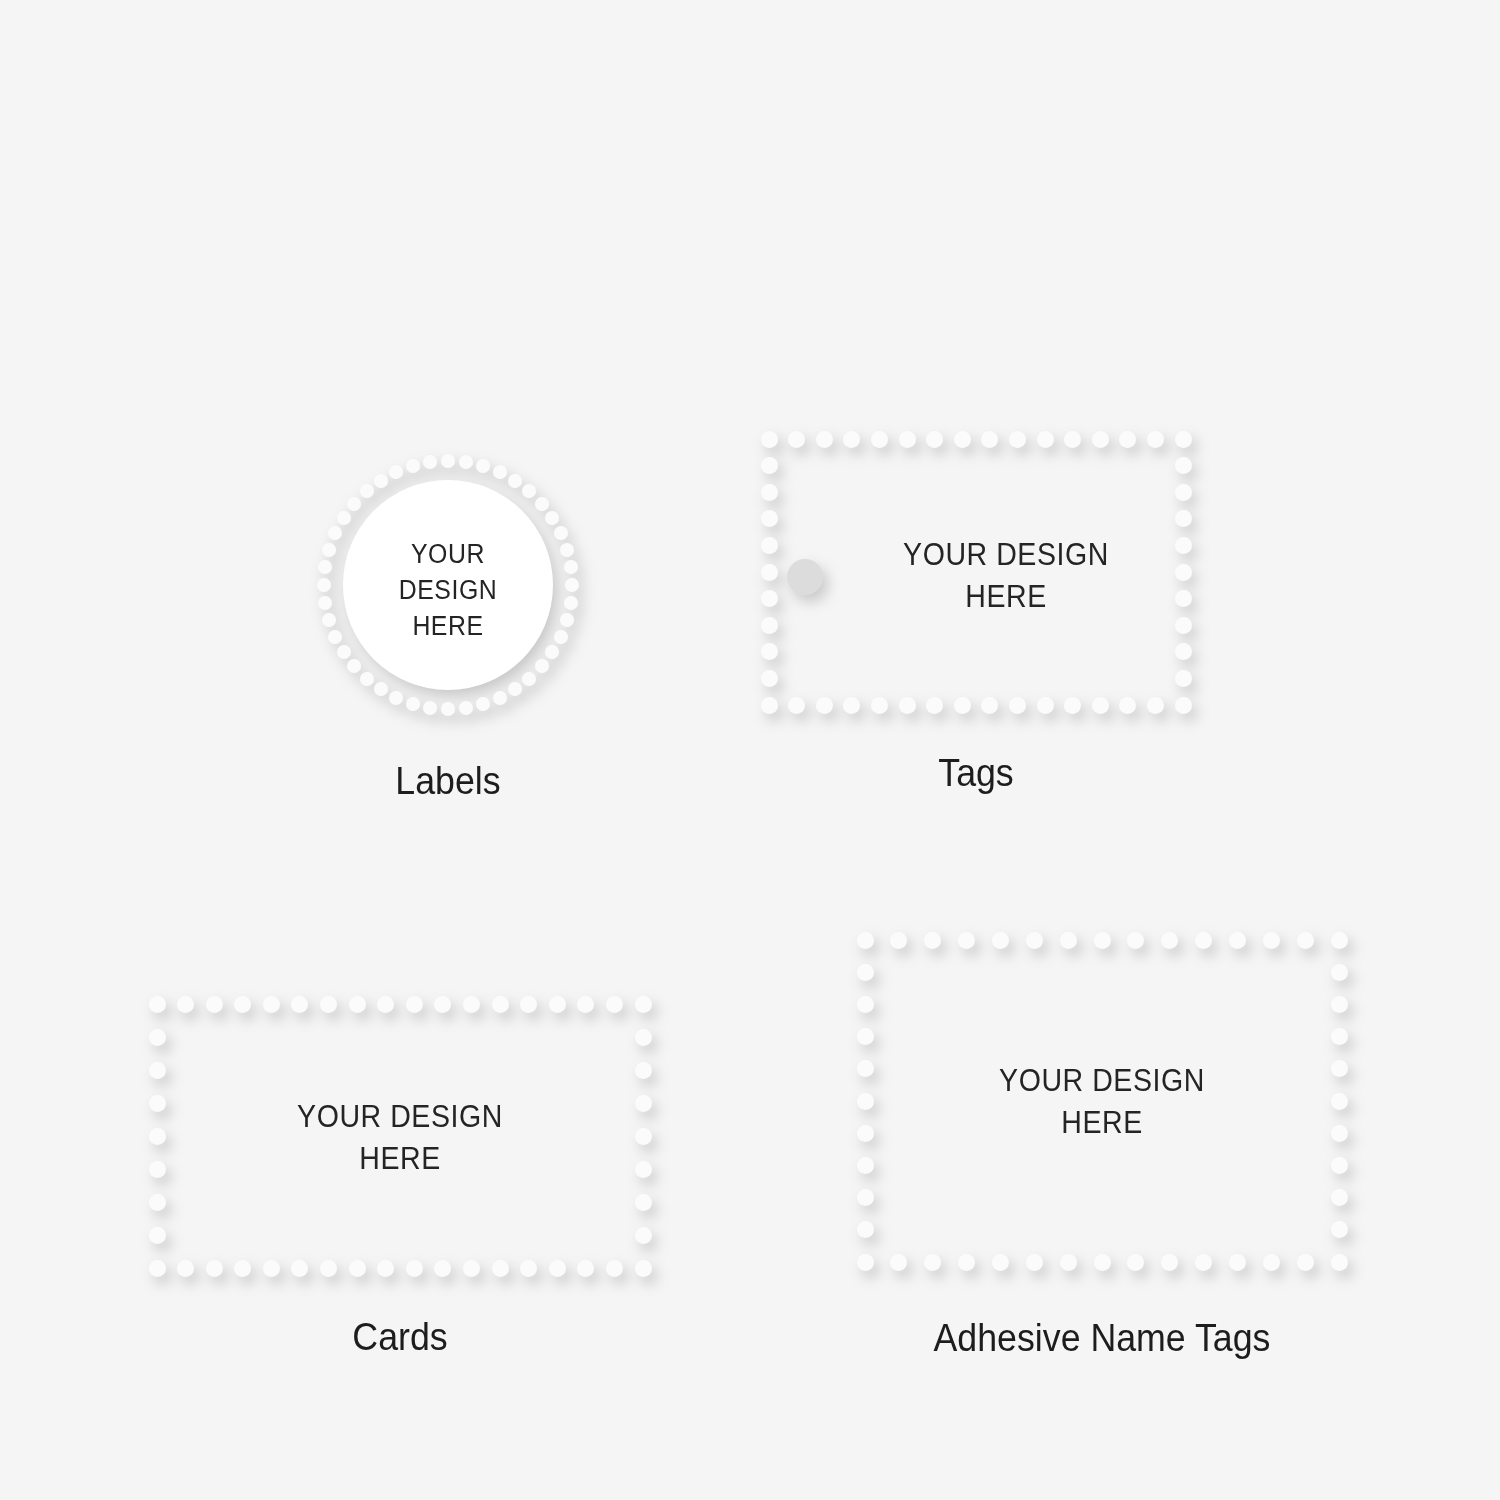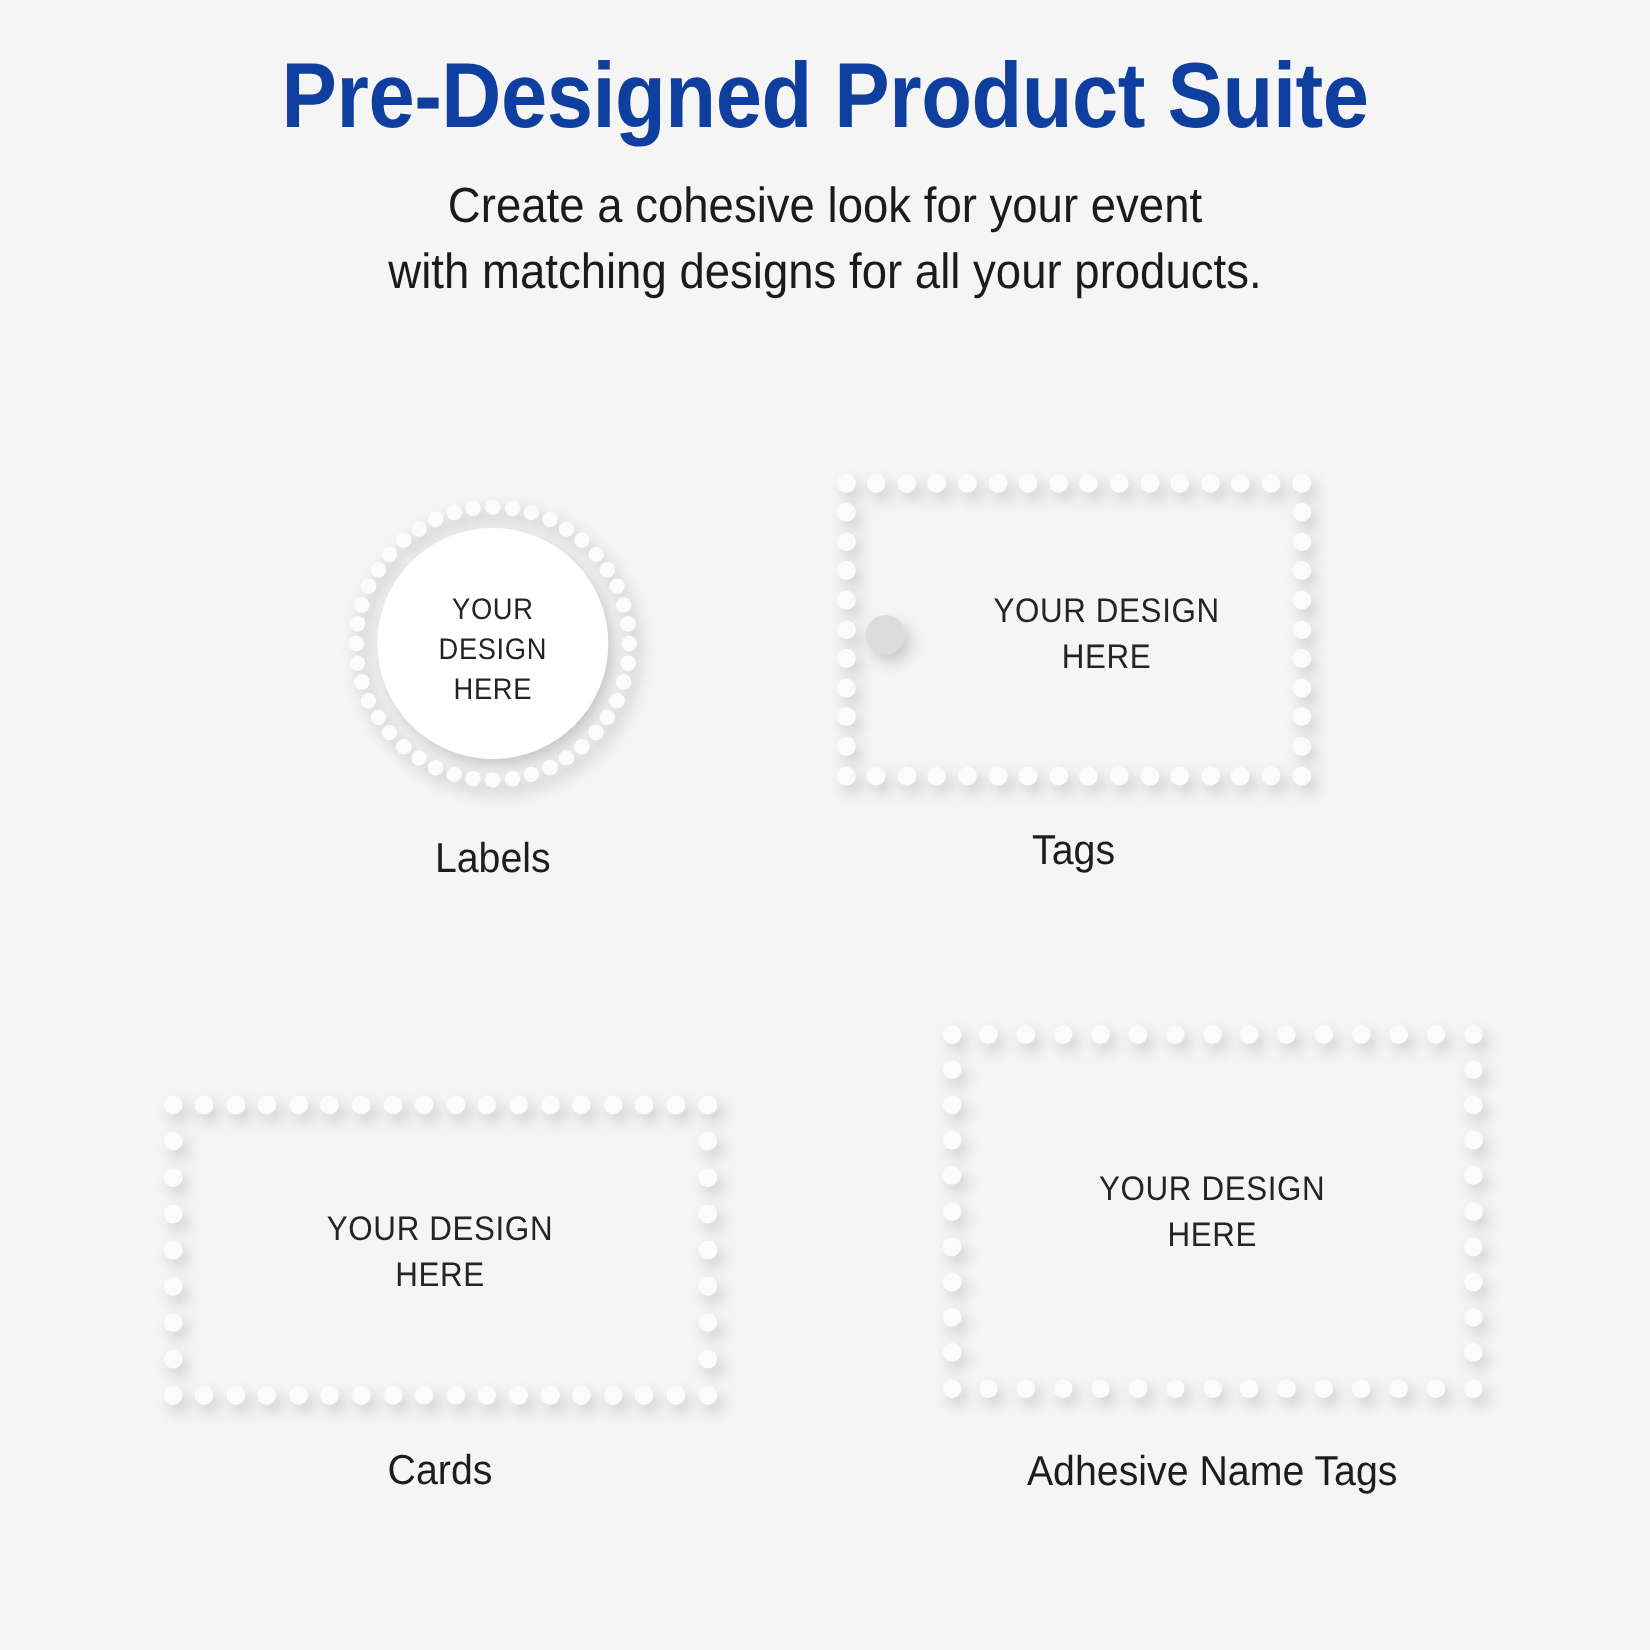--- a/index.html
+++ b/index.html
@@ -183,27 +183,20 @@
     margin-left: -8.5px; margin-top: -8.5px;
     border-radius: 50%;
     background: #fbfbfb;
   }
 </style>
 </head>
 <body>
 
 <div class="page">
 
-  <div class="header">
-    <h1 class="title">Pre-Designed Product Suite</h1>
-    <div class="subtitle">
-      <span class="line">Create a cohesive look for your event</span>
-      <span class="line">with matching designs for all your products.</span>
-    </div>
-  </div>
 
   <div class="product" id="prod-labels">
     <div class="shadowed">
       <div class="disc"></div>
       <div class="inner"></div>
       <div class="dots" id="labels-dots">
           <div class="dot" style="left: 143px; top: 19px;"></div>
           <div class="dot" style="left: 160.647px; top: 20.2621px;"></div>
           <div class="dot" style="left: 177.935px; top: 24.0229px;"></div>
           <div class="dot" style="left: 194.511px; top: 30.2056px;"></div>

